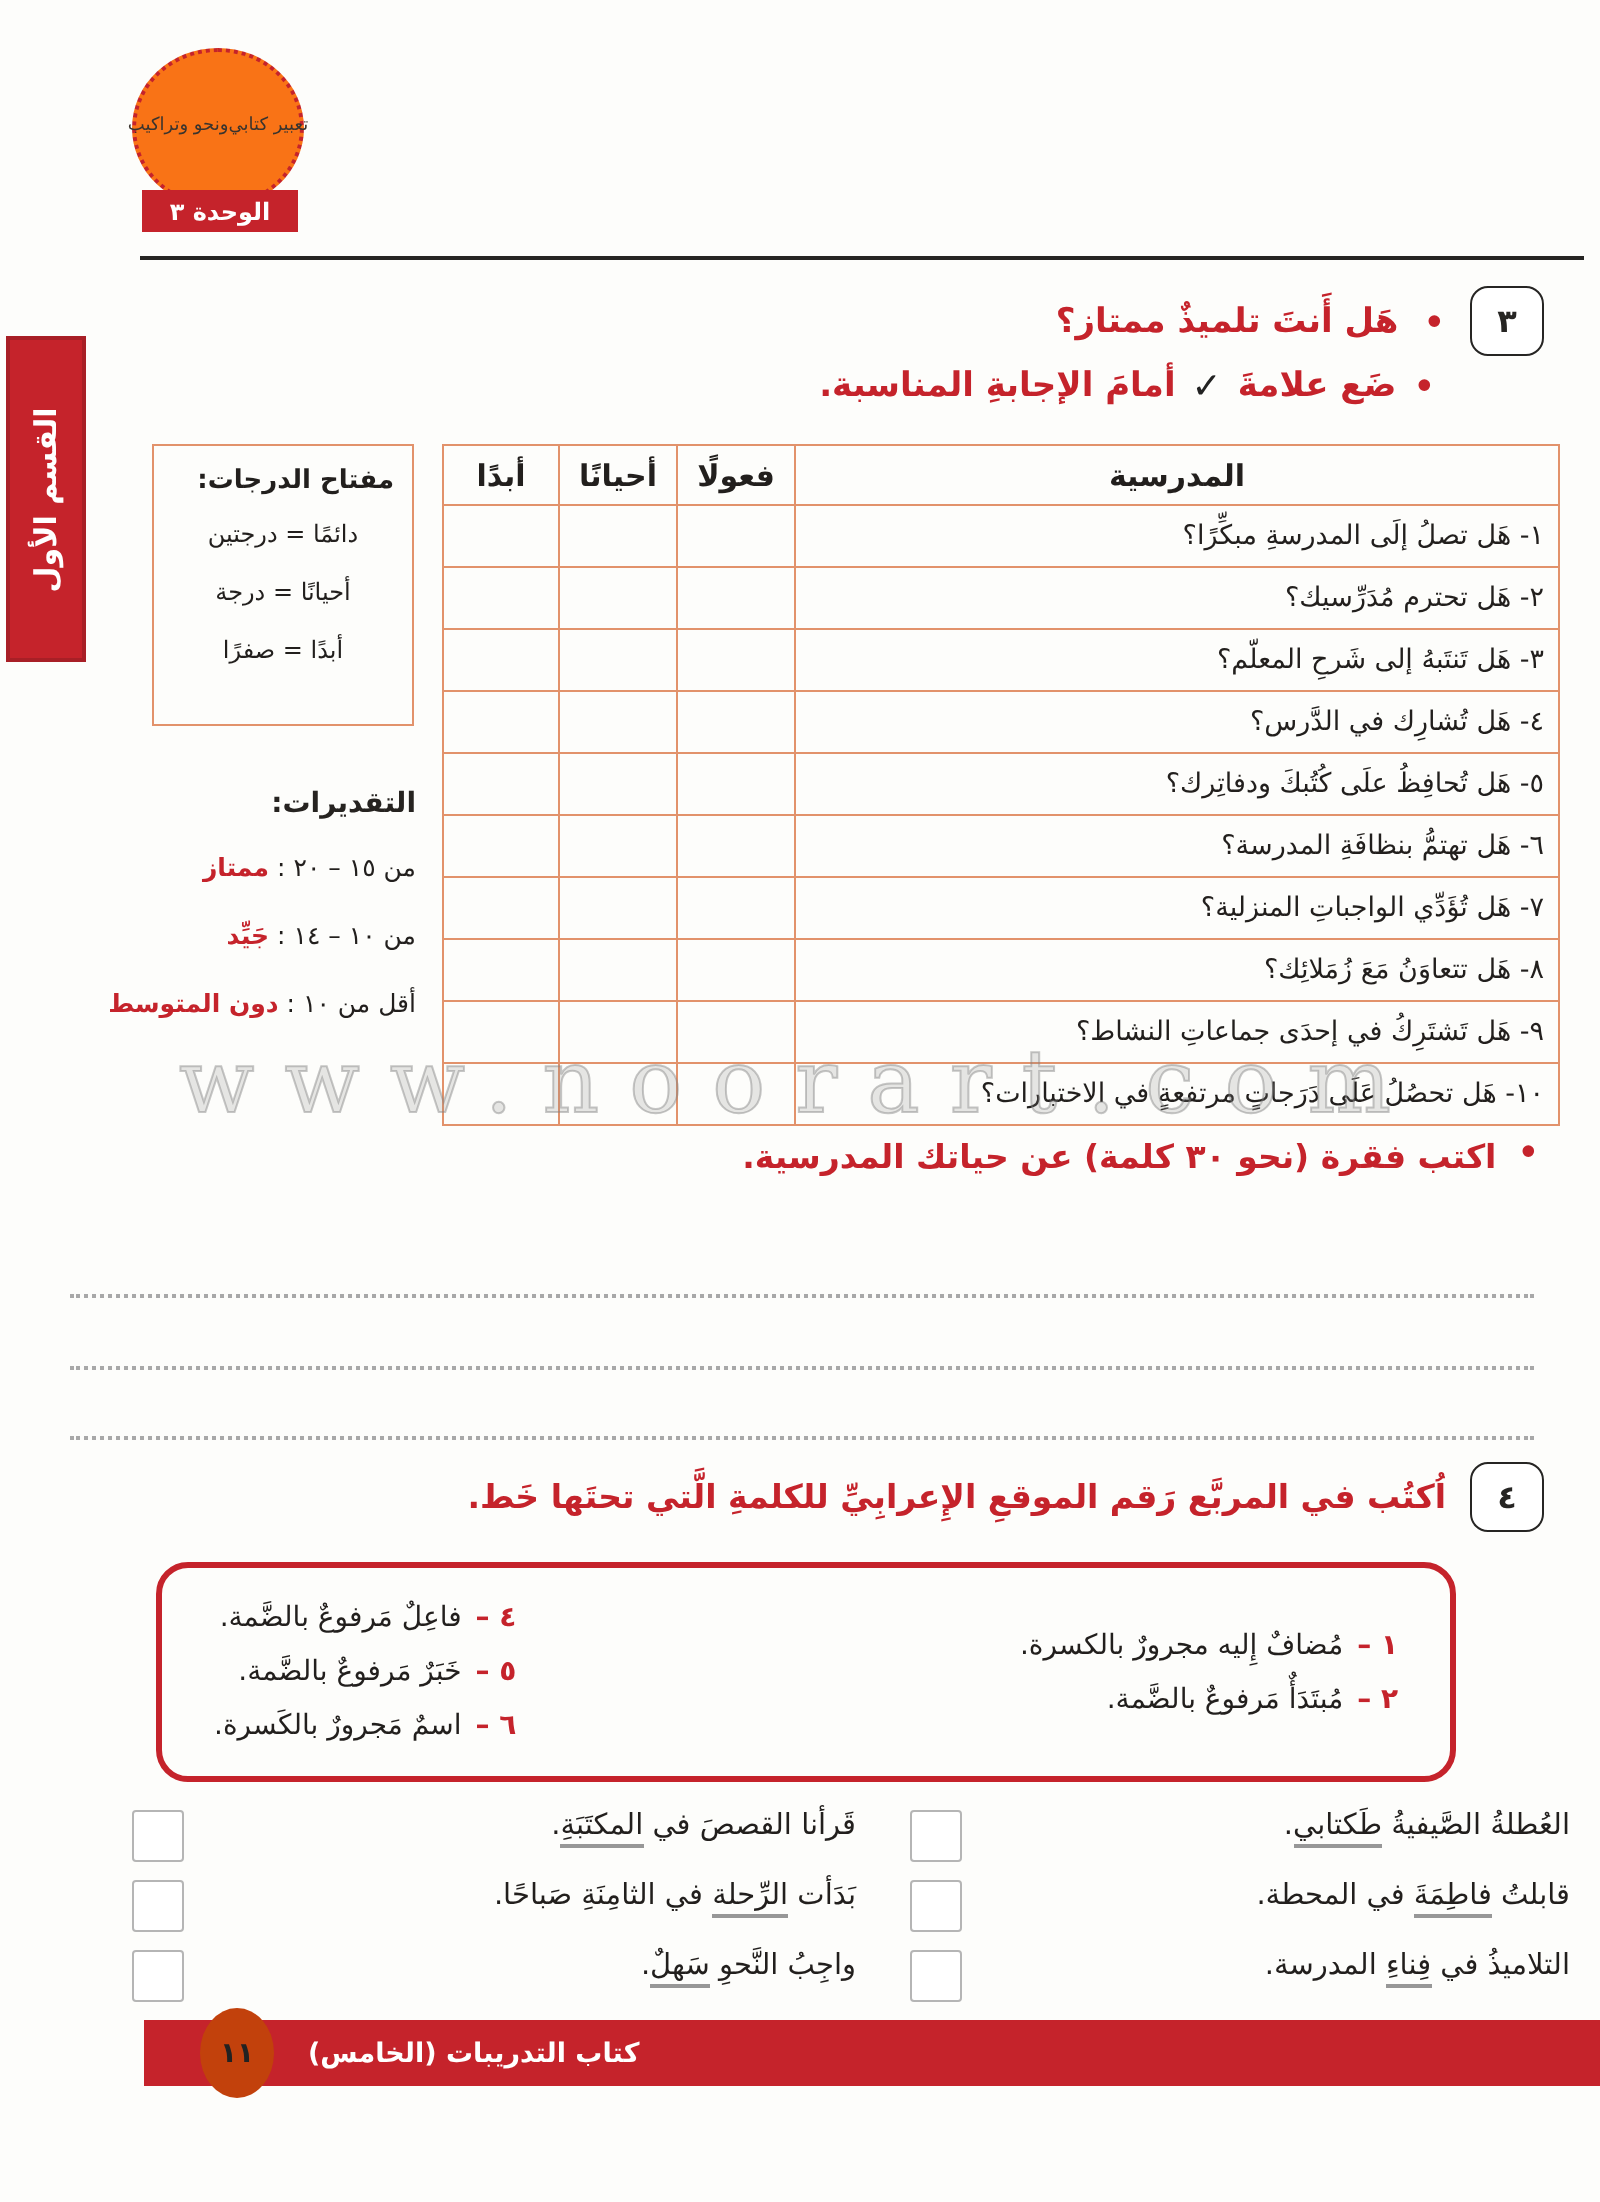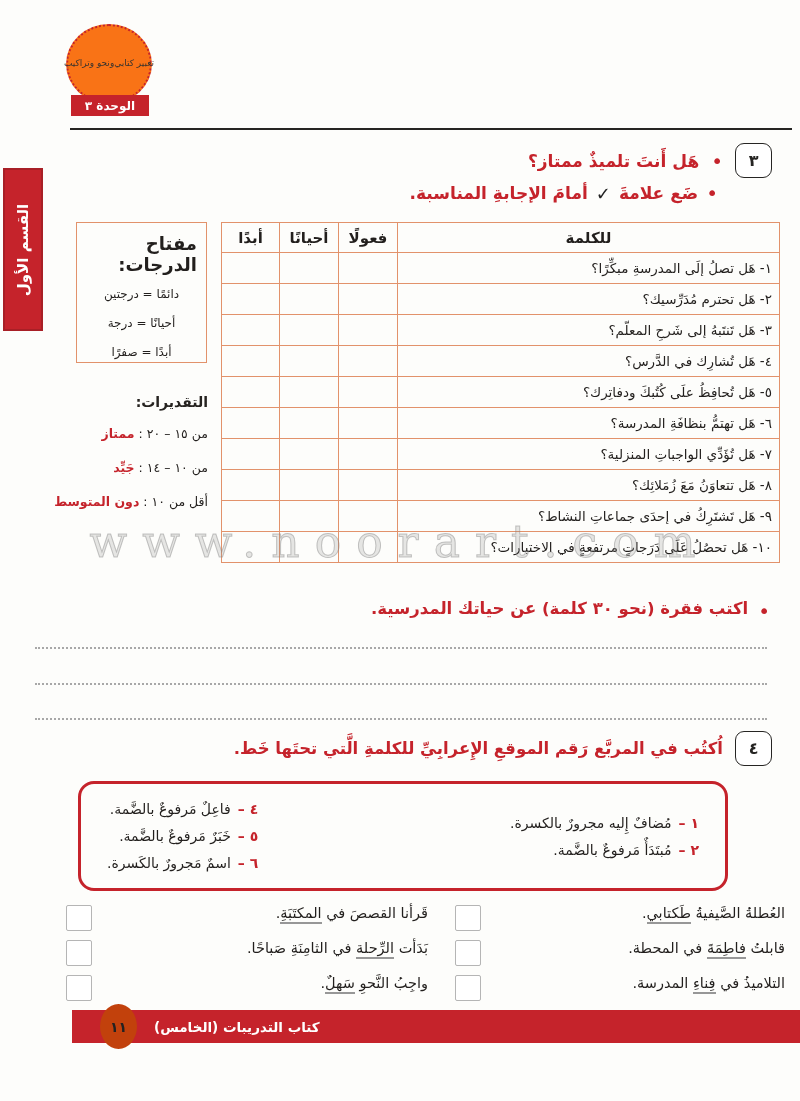--- a/index.html
+++ b/index.html
@@ -44,21 +44,21 @@
   .red-head { color:#c5232b; font-weight:bold; font-size:17px; }
   .ex3-head { position:absolute; right:28px; top:143px; display:flex; align-items:center; gap:12px; }
   .ex3-line2 { position:absolute; right:82px; top:181px; display:flex; align-items:center; gap:8px; }
   .checkmark { color:#222; font-size:18px; font-weight:bold; }
   
   .key-box {
     position:absolute; left:76px; top:222px; width:131px; height:141px;
     border:1.6px solid #e2926b; background:#fdfdfb; padding:10px 9px;
     text-align:center;
   }
-  .key-box .kt { font-size:18px; font-weight:bold; text-align:right; margin-bottom:12px; }
+  .key-box .kt { font-size:13px; font-weight:bold; text-align:right; margin-bottom:12px; }
   .key-box .ki { font-size:12px; margin-bottom:15px; }
   .ratings { position:absolute; left:55px; top:394px; width:153px; text-align:right; }
   .ratings .rt { font-size:14px; font-weight:bold; color:#262320; margin-bottom:16px; }
   .ratings .ri { font-size:12.5px; margin-bottom:19px; white-space:nowrap; }
   .ratings .grade { color:#c5232b; font-weight:bold; }
   
   .qtable {
     position:absolute; right:20px; top:222px; width:558px;
     border-collapse:collapse; table-layout:fixed; background:#fdfdfb;
   }
@@ -67,21 +67,21 @@
   .qtable td { height:31px; font-size:13.5px; text-align:right; padding:0 7px; white-space:nowrap; }
   .qtable td.ans { padding:0; }
   
   .watermark {
     position:absolute; left:0; top:516px; width:100%; text-align:center;
     font-family:"DejaVu Serif", serif; font-size:44px; letter-spacing:15px;
     color:rgba(135,135,135,0.20); -webkit-text-stroke:1px rgba(130,130,130,0.45);
     z-index:3; pointer-events:none; direction:ltr; white-space:nowrap;
   }
   
-  .para-prompt { position:absolute; right:30px; top:599px; display:flex; align-items:flex-start; gap:10px; }
+  .para-prompt { position:absolute; right:30px; top:564px; display:flex; align-items:flex-end; gap:10px; }
   .para-prompt .t { color:#c5232b; font-weight:bold; font-size:16.5px; }
   .wline { position:absolute; left:35px; width:732px; border-top:2px dotted #a8a8a8; }
   
   .ex4-head { position:absolute; right:28px; top:731px; display:flex; align-items:center; gap:12px; }
   .ex4-head .t { color:#c5232b; font-weight:bold; font-size:16.5px; }
   .opt-box {
     position:absolute; right:72px; top:781px; width:650px; height:110px;
     border:3px solid #c5232b; border-radius:16px; background:#fdfdfb;
     display:flex; align-items:center; padding:10px 26px;
   }
@@ -154,21 +154,21 @@
 
   <table class="qtable">
     <colgroup>
         <col style="width:382px">
         <col style="width:59px">
         <col style="width:59px">
         <col style="width:58px">
       </colgroup>
     <thead>
       <tr>
-        <th>للكلمة</th>
+        <th>المدرسية</th>
         <th>فعولًا</th>
         <th>أحيانًا</th>
         <th>أبدًا</th>
       </tr>
     </thead>
     <tbody>
       <tr>
           <td>١- هَل تصلُ إلَى المدرسةِ مبكِّرًا؟</td>
           <td class="ans"></td>
           <td class="ans"></td>

